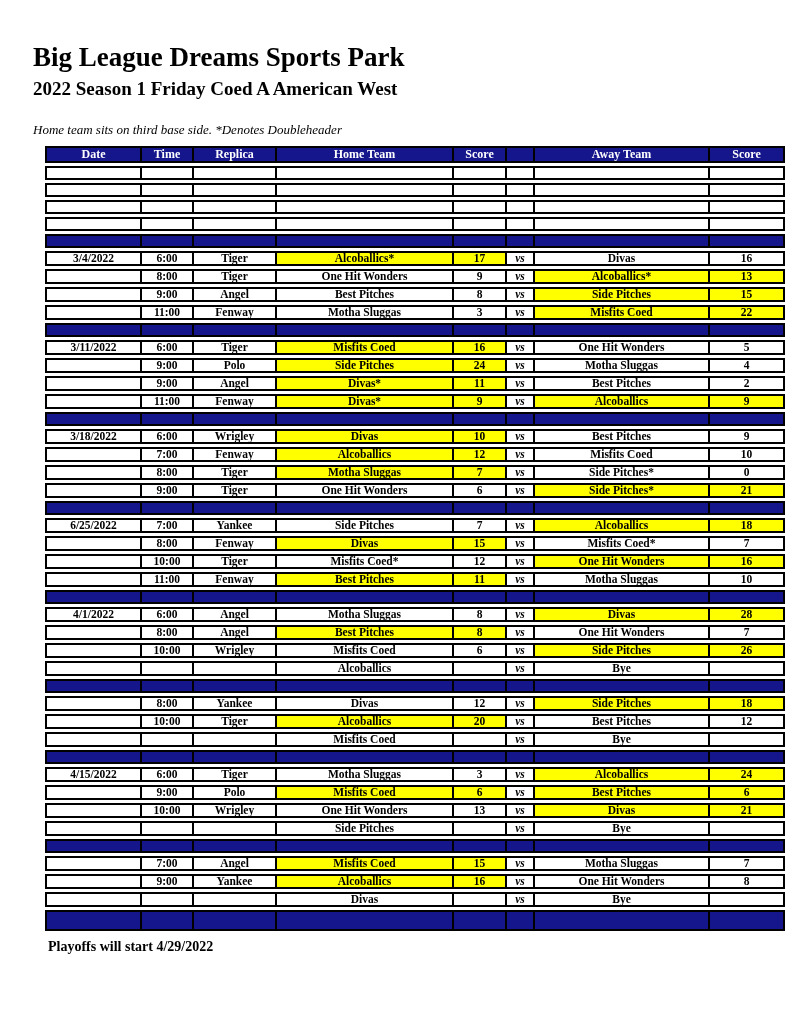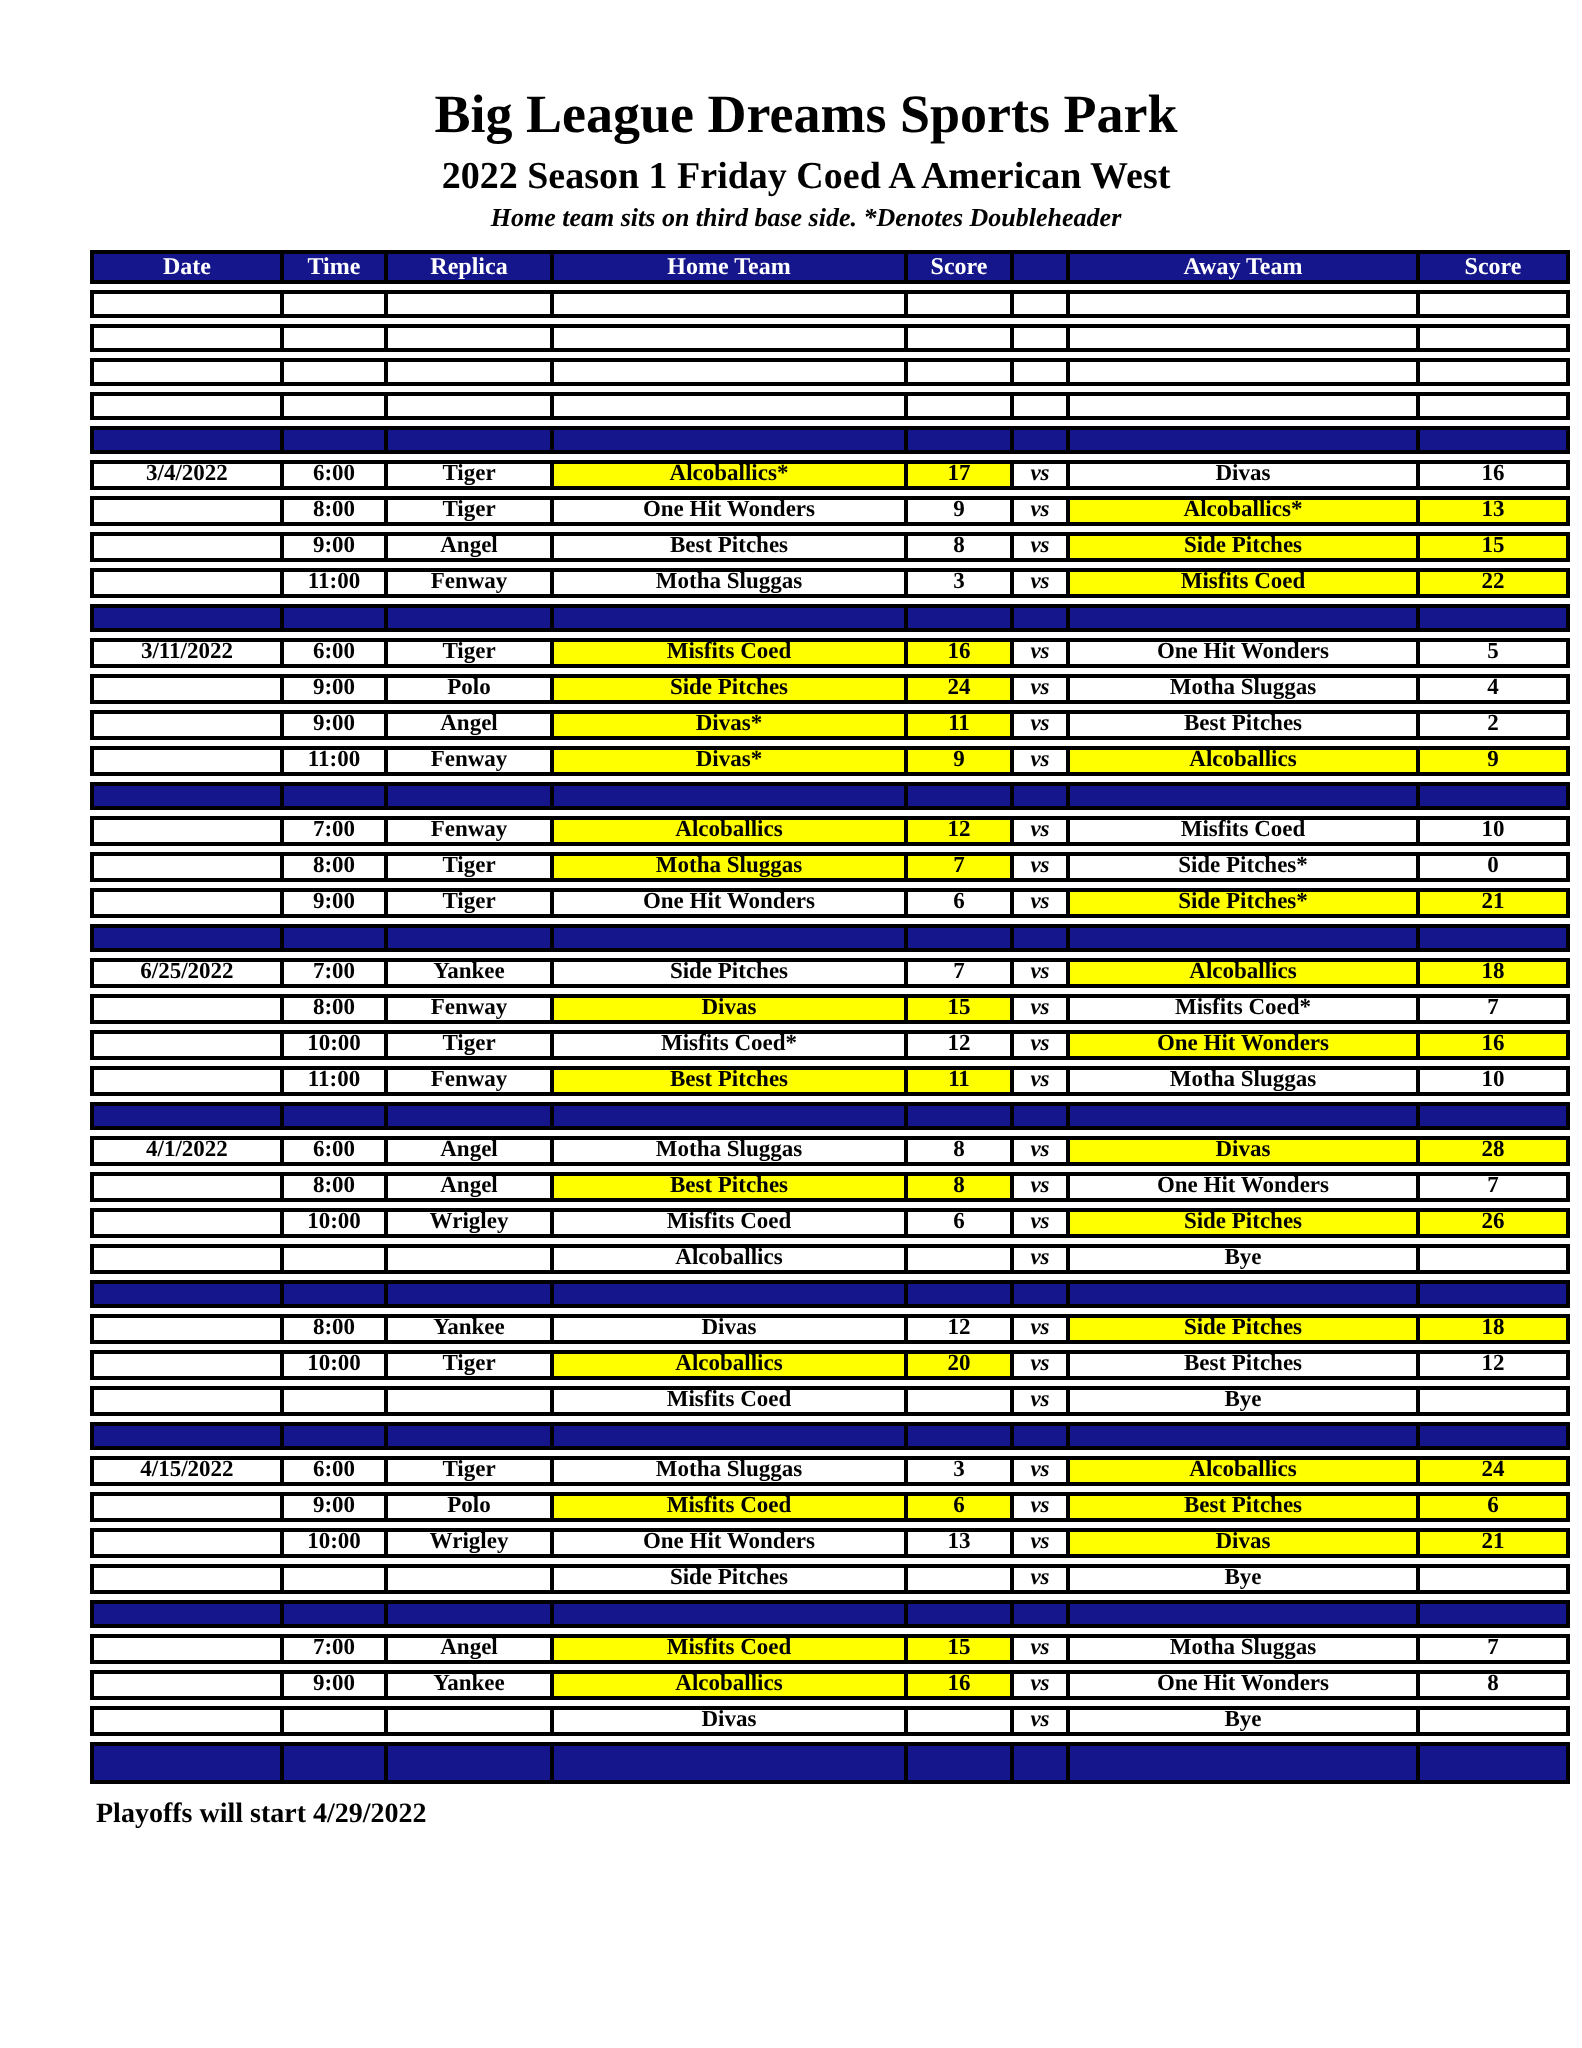--- a/index.html
+++ b/index.html
@@ -13,40 +13,39 @@
     overflow: hidden;
   }
   .page {
     width: 791px;
     height: 1024px;
     position: relative;
   }
   .title-block {
     width: 740px;
     margin: 0 0 0 33px;
-    text-align: center;
   }
   .main-title {
     padding-top: 42px;
     font-size: 27px;
     font-weight: bold;
     line-height: 30px;
   }
   .sub-title {
     font-size: 19px;
     font-weight: bold;
     line-height: 24px;
     margin-top: 5px;
   }
   .note-line {
     font-size: 13px;
-    font-weight: bold;
+    font-weight: normal;
     font-style: italic;
     line-height: 16px;
-    margin-top: 0;
+    margin-top: 21px;
   }
   table.schedule {
     margin: 5px 0 0 45px;
     width: 740px;
     table-layout: fixed;
     border-collapse: separate;
     border-spacing: 0 3px;
   }
   table.schedule th,
   table.schedule td {
@@ -271,20 +270,30 @@
           <td></td>
           <td></td>
           <td></td>
           <td></td>
           <td></td>
           <td></td>
           <td></td>
           <td></td>
         </tr>
         <tr>
+          <td>3/18/2022</td>
+          <td>6:00</td>
+          <td>Wrigley</td>
+          <td class="hl">Divas</td>
+          <td class="hl">10</td>
+          <td class="vs-col">vs</td>
+          <td>Best Pitches</td>
+          <td>9</td>
+        </tr>
+        <tr>
           <td></td>
           <td>7:00</td>
           <td>Fenway</td>
           <td class="hl">Alcoballics</td>
           <td class="hl">12</td>
           <td class="vs-col">vs</td>
           <td>Misfits Coed</td>
           <td>10</td>
         </tr>
         <tr>

